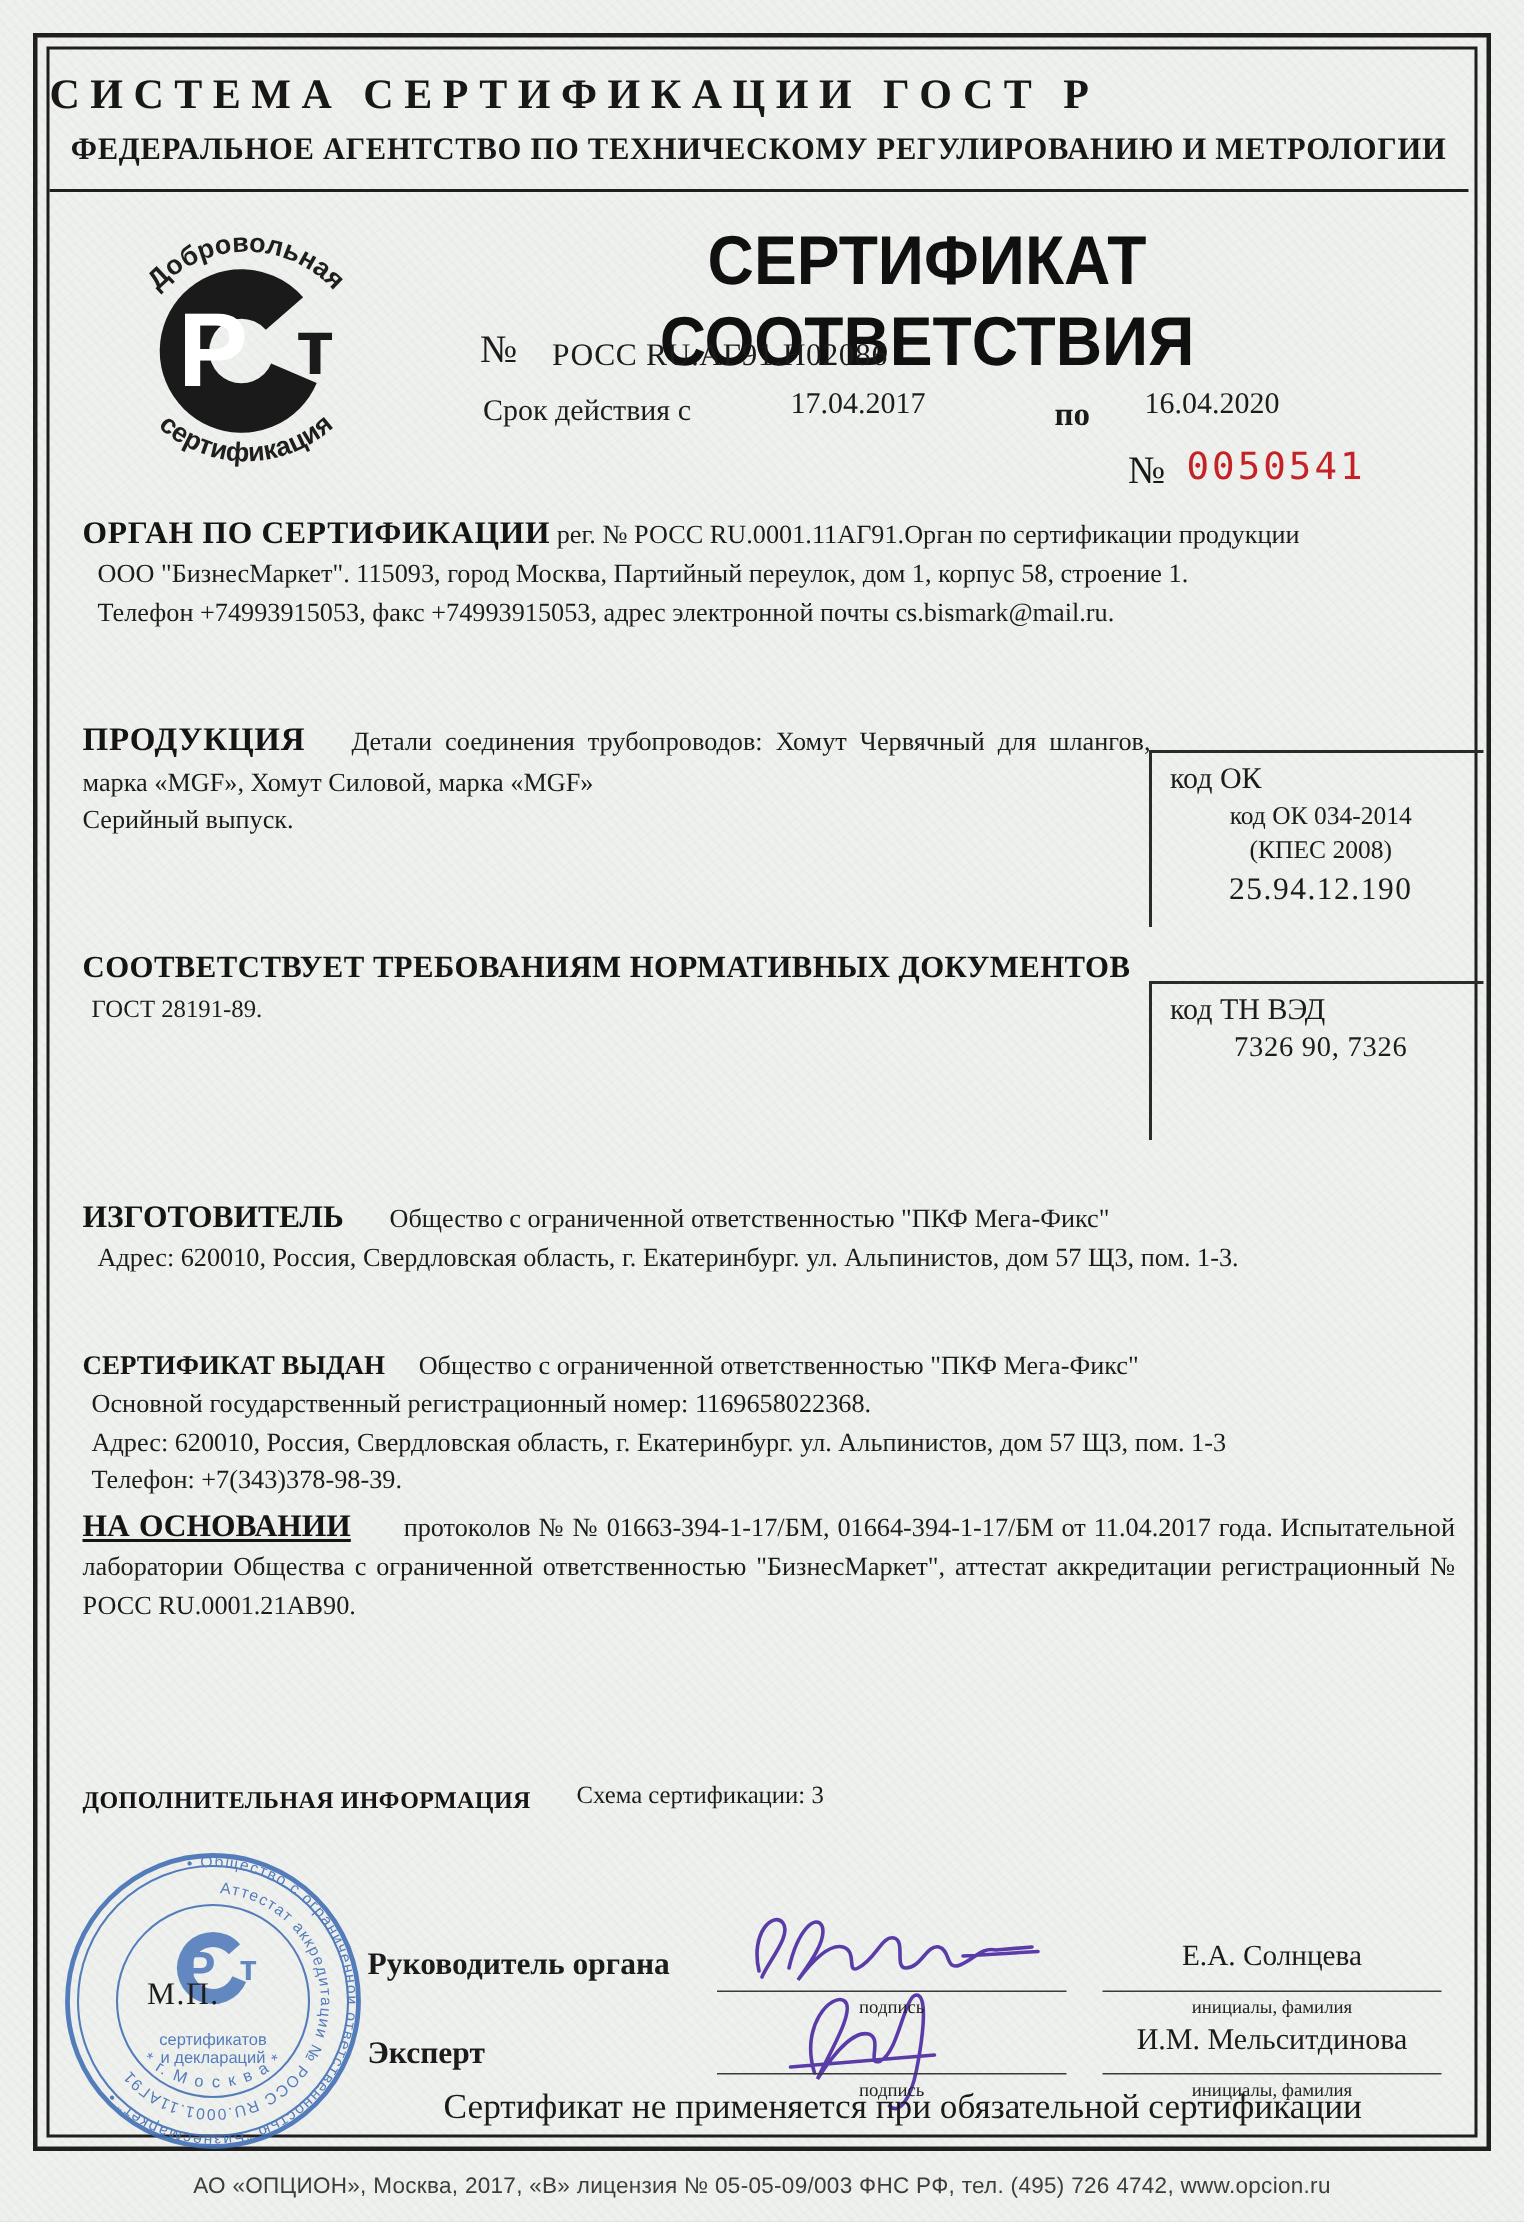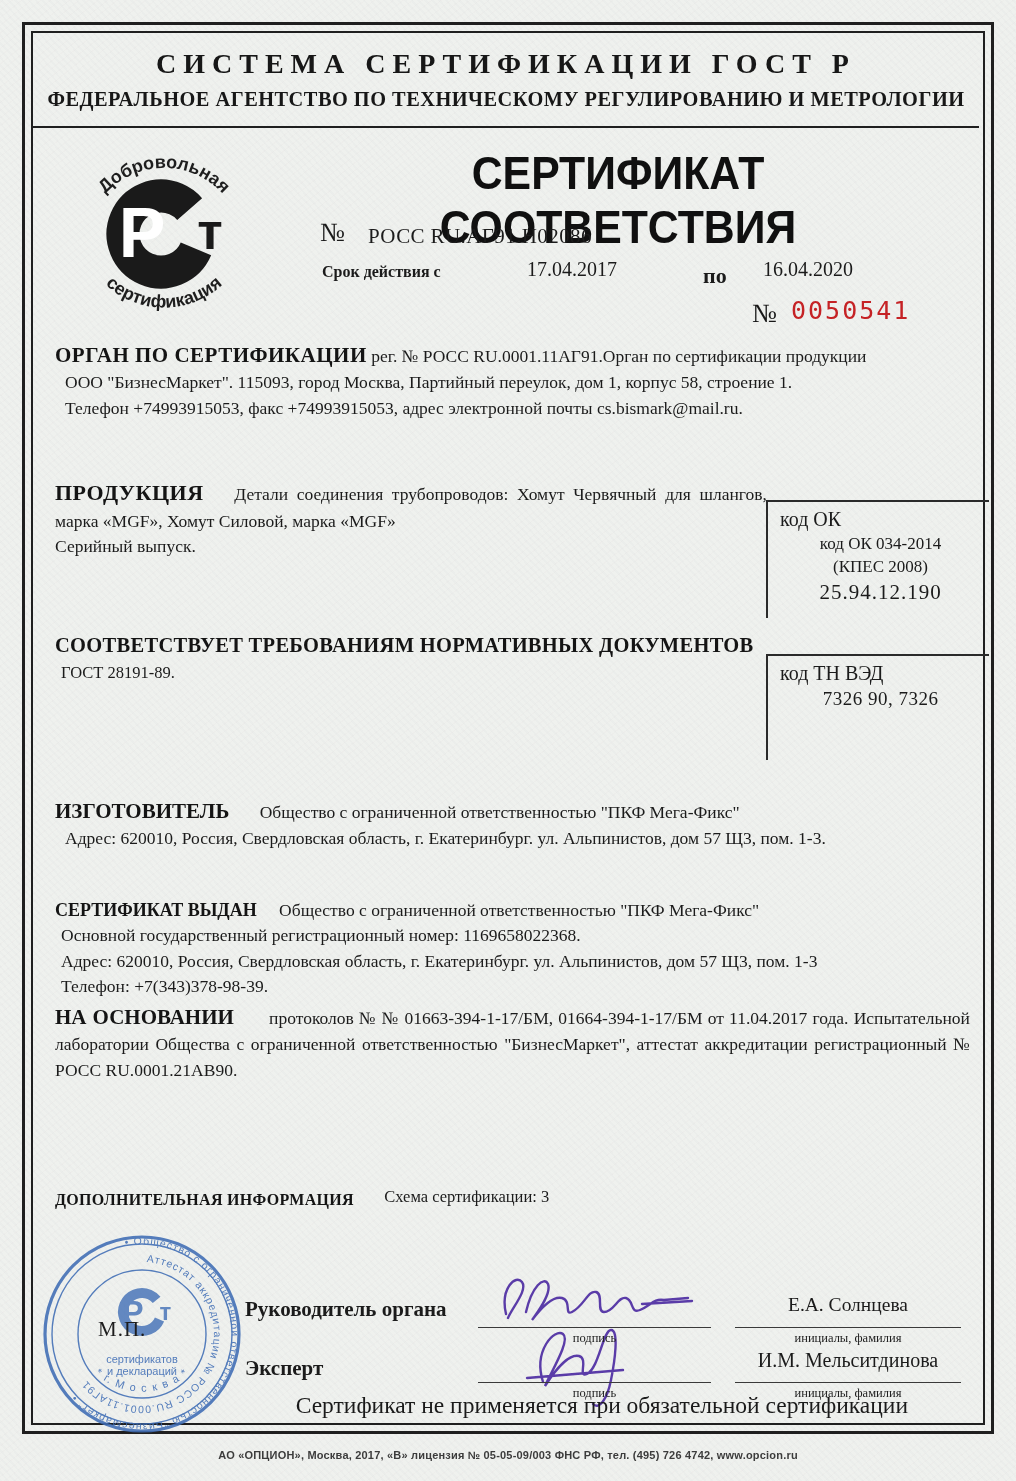--- a/index.html
+++ b/index.html
@@ -7,28 +7,28 @@
     position:relative;width:1016px;height:1481px;overflow:hidden;
     background:
       repeating-linear-gradient(47deg, rgba(150,160,175,.045) 0 2px, rgba(0,0,0,0) 2px 5px),
       repeating-linear-gradient(-39deg, rgba(190,150,160,.035) 0 1px, rgba(0,0,0,0) 1px 6px),
       #eff1ee;
     font-family:"Liberation Serif", serif;color:#1b1b1b;
   }
   .abs{position:absolute;}
   .outer-frame{left:22px;top:22px;width:966px;height:1406px;border:3px solid #1f1f1f;}
   .inner-frame{left:31px;top:31px;width:950px;height:1390px;border:2px solid #1f1f1f;}
-  .header-box{left:33px;top:33px;width:946px;height:93px;border-bottom:2px solid #1f1f1f;text-align:center;}
+  .header-box{left:33px;top:33px;width:946px;height:93px;border-bottom:2px solid #1f1f1f;text-align:left;}
   .hdr1{margin-top:15px;font-size:28px;font-weight:bold;letter-spacing:7px;color:#171717;}
   .hdr2{margin-top:7px;font-size:21px;font-weight:bold;letter-spacing:.5px;color:#171717;transform:scaleX(.97);}
   .doc-title{left:268px;top:146px;width:700px;text-align:center;font-family:"Liberation Sans",sans-serif;
     font-weight:bold;font-size:46px;letter-spacing:0;color:#101010;transform:scaleX(.93);transform-origin:center;}
   .cert-no-label{left:320px;top:218px;font-size:26px;}
   .cert-no{left:368px;top:224px;font-size:21px;letter-spacing:.4px;}
-  .validity{left:322px;top:263px;font-size:16px;font-weight:bold;}
+  .validity{left:322px;top:263px;font-size:20px;font-weight:normal;}
   .v-from{left:527px;top:258px;font-size:20px;}
   .v-po{left:703px;top:263px;font-size:22px;font-weight:bold;}
   .v-to{left:763px;top:258px;font-size:20px;}
   .blank-no-sign{left:752px;top:299px;font-size:26px;color:#171717;}
   .blank-no{left:791px;top:296px;font-family:"DejaVu Sans Mono",monospace;font-size:25px;
     letter-spacing:2px;color:#c52225;}
   .sec{font-size:17.5px;line-height:1.45;}
   .sec .lbl{font-weight:bold;color:#141414;}
   .organ{left:55px;top:340px;width:912px;}
   .organ .lbl{font-size:21px;letter-spacing:.5px;}
@@ -45,42 +45,42 @@
   .tnval{font-size:19px;letter-spacing:.5px;margin-top:8px;}
   .conformity{left:55px;top:631px;width:700px;}
   .conformity .lbl{font-size:20.5px;letter-spacing:.3px;}
   .conformity .sub{font-size:16.5px;padding-left:6px;}
   .manufacturer{left:55px;top:796px;width:912px;}
   .manufacturer .lbl{font-size:21px;margin-right:26px;}
   .issued{left:55px;top:897px;width:912px;}
   .issued .lbl{font-size:18px;margin-right:18px;}
   .issued .sub{padding-left:6px;}
   .basis{left:55px;top:1002px;width:915px;text-align:justify;}
-  .basis .lbl{font-size:21px;margin-right:30px;}
+  .basis .lbl{font-size:21px;margin-right:30px;text-decoration:underline;}
   .additional{left:55px;top:1185px;width:912px;}
   .additional .lbl{font-size:16px;letter-spacing:.3px;}
   .additional .val{font-size:16.5px;margin-left:26px;vertical-align:3px;}
   .mp{left:98px;top:1317px;font-size:21px;letter-spacing:1px;color:#1d1d1d;}
   .role1{left:245px;top:1297px;font-size:21px;font-weight:bold;}
   .role2{left:245px;top:1356px;font-size:21px;font-weight:bold;}
   .sigline{border-top:1.6px solid #3a3a3a;height:0;}
   .sl1{left:478px;top:1327px;width:233px;}
   .sl2{left:478px;top:1382px;width:233px;}
   .nl1{left:735px;top:1327px;width:226px;}
   .nl2{left:735px;top:1382px;width:226px;}
   .caption{font-size:12.5px;text-align:center;color:#222;}
   .cap-s1{left:478px;top:1331px;width:233px;}
   .cap-s2{left:478px;top:1386px;width:233px;}
   .cap-n1{left:735px;top:1331px;width:226px;}
   .cap-n2{left:735px;top:1386px;width:226px;}
   .name1{left:735px;top:1294px;width:226px;text-align:center;font-size:19.5px;}
   .name2{left:735px;top:1349px;width:226px;text-align:center;font-size:20px;}
   .notice{left:108px;top:1392px;width:800px;text-align:right;font-size:23.5px;color:#1a1a1a;}
   .print-info{left:0;top:1449px;width:1016px;text-align:center;
-    font-family:"Liberation Sans",sans-serif;font-size:11px;color:#3c3c3c;letter-spacing:.2px;font-weight:bold;}
+    font-family:"Liberation Sans",sans-serif;font-size:15px;color:#3c3c3c;letter-spacing:.2px;}
   svg text{font-family:"Liberation Sans",sans-serif;}
   .logo-svg{left:64px;top:144px;}
   .stamp-svg{left:36px;top:1228px;opacity:.88;}
   .sig-svg1{left:492px;top:1268px;}
   .sig-svg2{left:515px;top:1320px;}
 </style>
 </head>
 <body>
 
 <div class="page">

